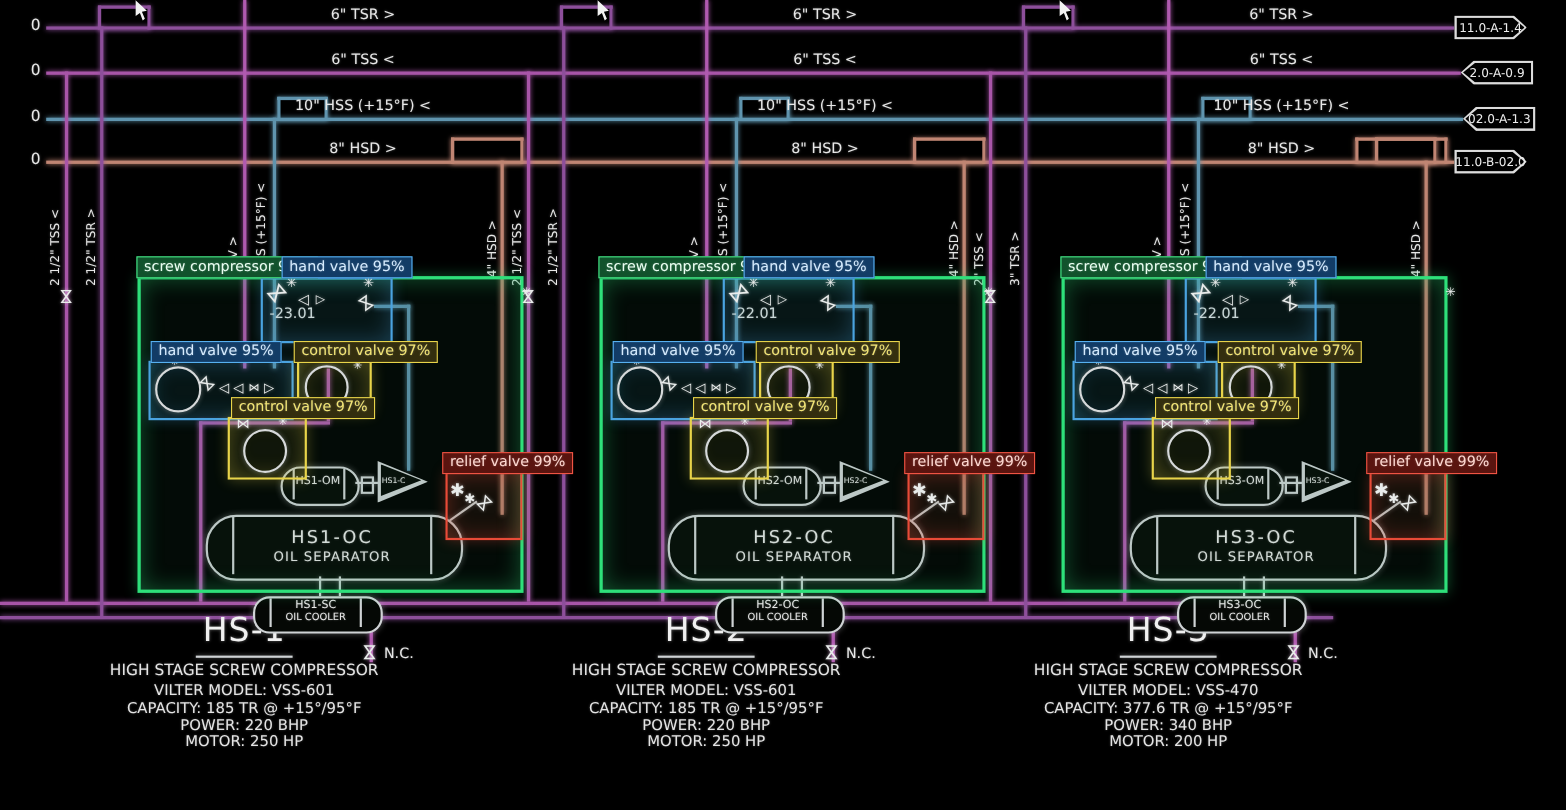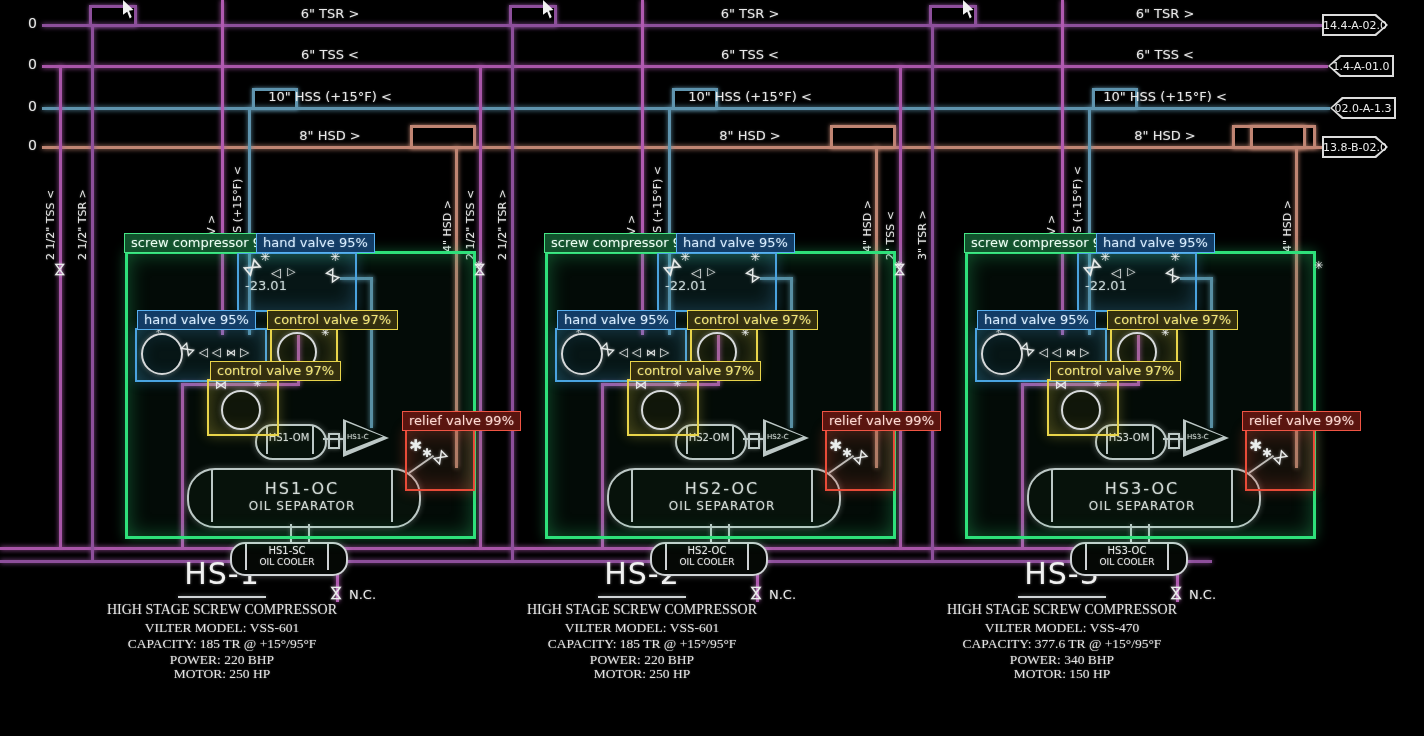--- a/index.html
+++ b/index.html
@@ -26,65 +26,65 @@
   .flag .ft{position:absolute;inset:0;display:flex;align-items:center;justify-content:center;
        color:#ececec;font-size:11px;letter-spacing:0;z-index:2;white-space:nowrap;}
   .cursor{position:absolute;width:15px;height:19px;background:#f2f2f2;z-index:40;
        clip-path:polygon(0 0,70% 52%,40% 56%,58% 90%,45% 98%,28% 62%,0 78%);
        filter:drop-shadow(0 0 1px #000);}
   .tri-o{position:absolute;z-index:15;background:#cfd3d5;clip-path:polygon(0 0,100% 50%,0 100%);}
   .tri-i{position:absolute;left:3px;top:3px;background:#050805;clip-path:polygon(0 0,100% 50%,0 100%);}
   .spec-title{position:absolute;color:#f0f0f0;font-size:30px;letter-spacing:1px;z-index:12;
        transform:translateX(-50%);white-space:nowrap;text-shadow:0 0 3px rgba(255,255,255,.4);}
   .spec-line{position:absolute;color:#e4e4e4;z-index:12;transform:translateX(-50%);white-space:nowrap;
-       text-shadow:0 0 2px rgba(255,255,255,.3);font-family:Liberation Serif, serif;}
+       text-shadow:0 0 2px rgba(255,255,255,.3);}
 </style>
 </head>
 <body>
 
 <div id="stage">
     <div class="seg" style="left: 42px; top: 24px; width: 1280px; height: 3px; background: rgb(141, 79, 155); box-shadow: rgb(141, 79, 155) 0px 0px 5px;"></div>
     <div class="txt" style="left: 28px; top: 15px; font-size: 14px;">0</div>
     <div class="txt" style="left: 330px; top: 6px; font-size: 13px; transform: translateX(-50%);">6" TSR &gt;</div>
     <div class="txt" style="left: 750px; top: 6px; font-size: 13px; transform: translateX(-50%);">6" TSR &gt;</div>
     <div class="txt" style="left: 1165px; top: 6px; font-size: 13px; transform: translateX(-50%);">6" TSR &gt;</div>
     <div class="flag" style="left: 1322px; top: 14px; width: 66px; height: 22px;">
       <div class="fo" style="clip-path: polygon(0px 0px, 82% 0px, 100% 50%, 82% 100%, 0px 100%);"></div>
       <div class="fi" style="clip-path: polygon(0px 0px, 82% 0px, 100% 50%, 82% 100%, 0px 100%);"></div>
-      <div class="ft">14.4-A-02.0</div>
+      <div class="ft">11.0-A-1.4</div>
     </div>
     <div class="seg" style="left: 42px; top: 65px; width: 1286px; height: 3px; background: rgb(168, 85, 168); box-shadow: rgb(168, 85, 168) 0px 0px 5px;"></div>
     <div class="txt" style="left: 28px; top: 56px; font-size: 14px;">0</div>
     <div class="txt" style="left: 330px; top: 47px; font-size: 13px; transform: translateX(-50%);">6" TSS &lt;</div>
     <div class="txt" style="left: 750px; top: 47px; font-size: 13px; transform: translateX(-50%);">6" TSS &lt;</div>
     <div class="txt" style="left: 1165px; top: 47px; font-size: 13px; transform: translateX(-50%);">6" TSS &lt;</div>
     <div class="flag" style="left: 1328px; top: 55px; width: 66px; height: 22px;">
       <div class="fo" style="clip-path: polygon(18% 0px, 100% 0px, 100% 100%, 18% 100%, 0px 50%);"></div>
       <div class="fi" style="clip-path: polygon(18% 0px, 100% 0px, 100% 100%, 18% 100%, 0px 50%);"></div>
-      <div class="ft">1.4-A-01.0</div>
+      <div class="ft">2.0-A-0.9</div>
     </div>
     <div class="seg" style="left: 42px; top: 107px; width: 1288px; height: 3px; background: rgb(95, 148, 174); box-shadow: rgb(95, 148, 174) 0px 0px 5px;"></div>
     <div class="txt" style="left: 28px; top: 98px; font-size: 14px;">0</div>
     <div class="txt" style="left: 330px; top: 89px; font-size: 13px; transform: translateX(-50%);">10" HSS (+15°F) &lt;</div>
     <div class="txt" style="left: 750px; top: 89px; font-size: 13px; transform: translateX(-50%);">10" HSS (+15°F) &lt;</div>
     <div class="txt" style="left: 1165px; top: 89px; font-size: 13px; transform: translateX(-50%);">10" HSS (+15°F) &lt;</div>
     <div class="flag" style="left: 1330px; top: 97px; width: 66px; height: 22px;">
       <div class="fo" style="clip-path: polygon(18% 0px, 100% 0px, 100% 100%, 18% 100%, 0px 50%);"></div>
       <div class="fi" style="clip-path: polygon(18% 0px, 100% 0px, 100% 100%, 18% 100%, 0px 50%);"></div>
       <div class="ft">02.0-A-1.3</div>
     </div>
     <div class="seg" style="left: 42px; top: 146px; width: 1280px; height: 3px; background: rgb(192, 133, 115); box-shadow: rgb(192, 133, 115) 0px 0px 5px;"></div>
     <div class="txt" style="left: 28px; top: 137px; font-size: 14px;">0</div>
     <div class="txt" style="left: 330px; top: 128px; font-size: 13px; transform: translateX(-50%);">8" HSD &gt;</div>
     <div class="txt" style="left: 750px; top: 128px; font-size: 13px; transform: translateX(-50%);">8" HSD &gt;</div>
     <div class="txt" style="left: 1165px; top: 128px; font-size: 13px; transform: translateX(-50%);">8" HSD &gt;</div>
     <div class="flag" style="left: 1322px; top: 136px; width: 66px; height: 22px;">
       <div class="fo" style="clip-path: polygon(0px 0px, 82% 0px, 100% 50%, 82% 100%, 0px 100%);"></div>
       <div class="fi" style="clip-path: polygon(0px 0px, 82% 0px, 100% 50%, 82% 100%, 0px 100%);"></div>
-      <div class="ft">13.8-B-02.0</div>
+      <div class="ft">11.0-B-02.0</div>
     </div>
     <div class="jog" style="left: 1232px; top: 125px; width: 68px; height: 21px; border-color: rgb(192, 133, 115); border-width: 3px; box-shadow: rgb(192, 133, 115) 0px 0px 4px;"></div>
     <div class="seg" style="left: 0px; top: 547px; width: 1178px; height: 3px; background: rgb(168, 85, 168); box-shadow: rgb(168, 85, 168) 0px 0px 5px;"></div>
     <div class="seg" style="left: 0px; top: 560px; width: 1212px; height: 3px; background: rgb(141, 79, 155); box-shadow: rgb(141, 79, 155) 0px 0px 5px;"></div>
     <div class="seg" style="left: 59px; top: 65px; width: 3px; height: 482px; background: rgb(168, 85, 168); box-shadow: rgb(168, 85, 168) 0px 0px 5px;"></div>
     <div class="seg" style="left: 91px; top: 24px; width: 3px; height: 536px; background: rgb(141, 79, 155); box-shadow: rgb(141, 79, 155) 0px 0px 5px;"></div>
     <div class="seg" style="left: 221px; top: 0px; width: 3px; height: 335px; background: rgb(176, 90, 176); box-shadow: rgb(176, 90, 176) 0px 0px 5px;"></div>
     <div class="seg" style="left: 248px; top: 107px; width: 3px; height: 228px; background: rgb(95, 148, 174); box-shadow: rgb(95, 148, 174) 0px 0px 5px;"></div>
     <div class="seg" style="left: 455px; top: 146px; width: 3px; height: 322px; background: rgb(192, 133, 115); box-shadow: rgb(192, 133, 115) 0px 0px 5px;"></div>
     <div class="seg" style="left: 297px; top: 335px; width: 3px; height: 48px; background: rgb(176, 90, 176); box-shadow: rgb(176, 90, 176) 0px 0px 5px;"></div>
@@ -338,14 +338,14 @@
     <div class="txt" style="left: 1127px; top: 557px; font-size: 9px; z-index: 18; transform: translateX(-50%);">OIL COOLER</div>
     <div class="seg" style="left: 1176px; top: 566px; width: 3px; height: 36px; background: rgb(176, 90, 176); box-shadow: rgb(176, 90, 176) 0px 0px 5px;"></div>
     <div class="glyph" style="left: 1168px; top: 585px; font-size: 16px; transform: rotate(90deg);">⋈</div>
     <div class="txt" style="left: 1189px; top: 587px; font-size: 13px;">N.C.</div>
     <div class="spec-title" style="left: 1062px; top: 556px;">HS-3</div>
     <div class="wline" style="left: 1018px; top: 596px; width: 88px; height: 2px;"></div>
     <div class="spec-line" style="left: 1062px; top: 602px; font-size: 14px;">HIGH STAGE SCREW COMPRESSOR</div>
     <div class="spec-line" style="left: 1062px; top: 620px; font-size: 13.5px;">VILTER MODEL: VSS-470</div>
     <div class="spec-line" style="left: 1062px; top: 636px; font-size: 13.5px;">CAPACITY: 377.6 TR @ +15°/95°F</div>
     <div class="spec-line" style="left: 1062px; top: 652px; font-size: 13.5px;">POWER: 340 BHP</div>
-    <div class="spec-line" style="left: 1062px; top: 666px; font-size: 13.5px;">MOTOR: 150 HP</div>
+    <div class="spec-line" style="left: 1062px; top: 666px; font-size: 13.5px;">MOTOR: 200 HP</div>
   </div>
 
 </body></html>

